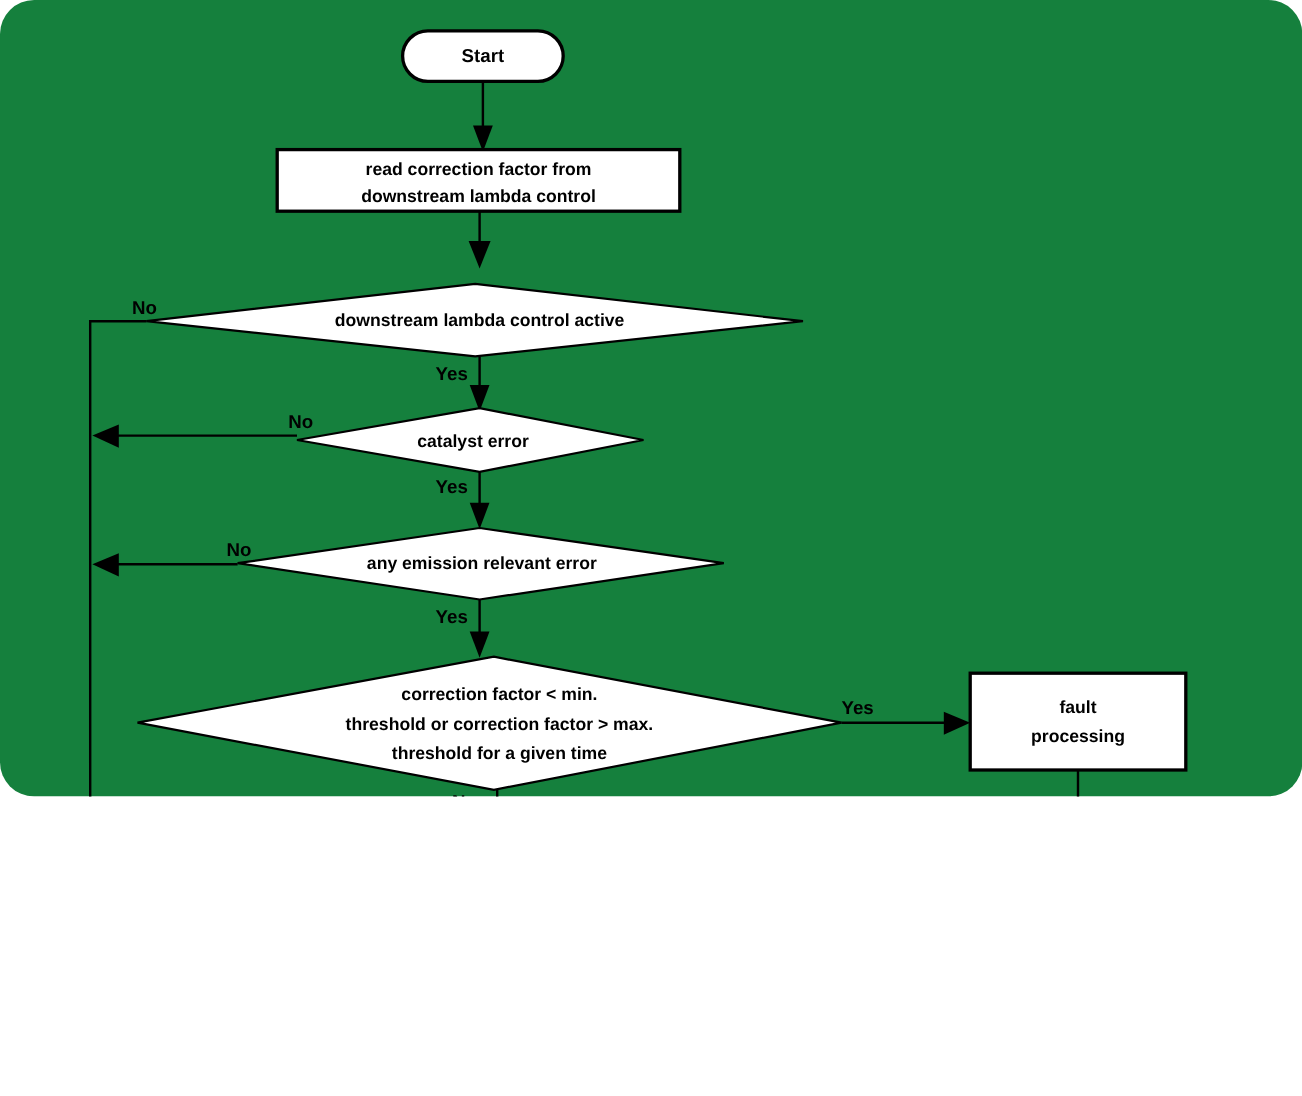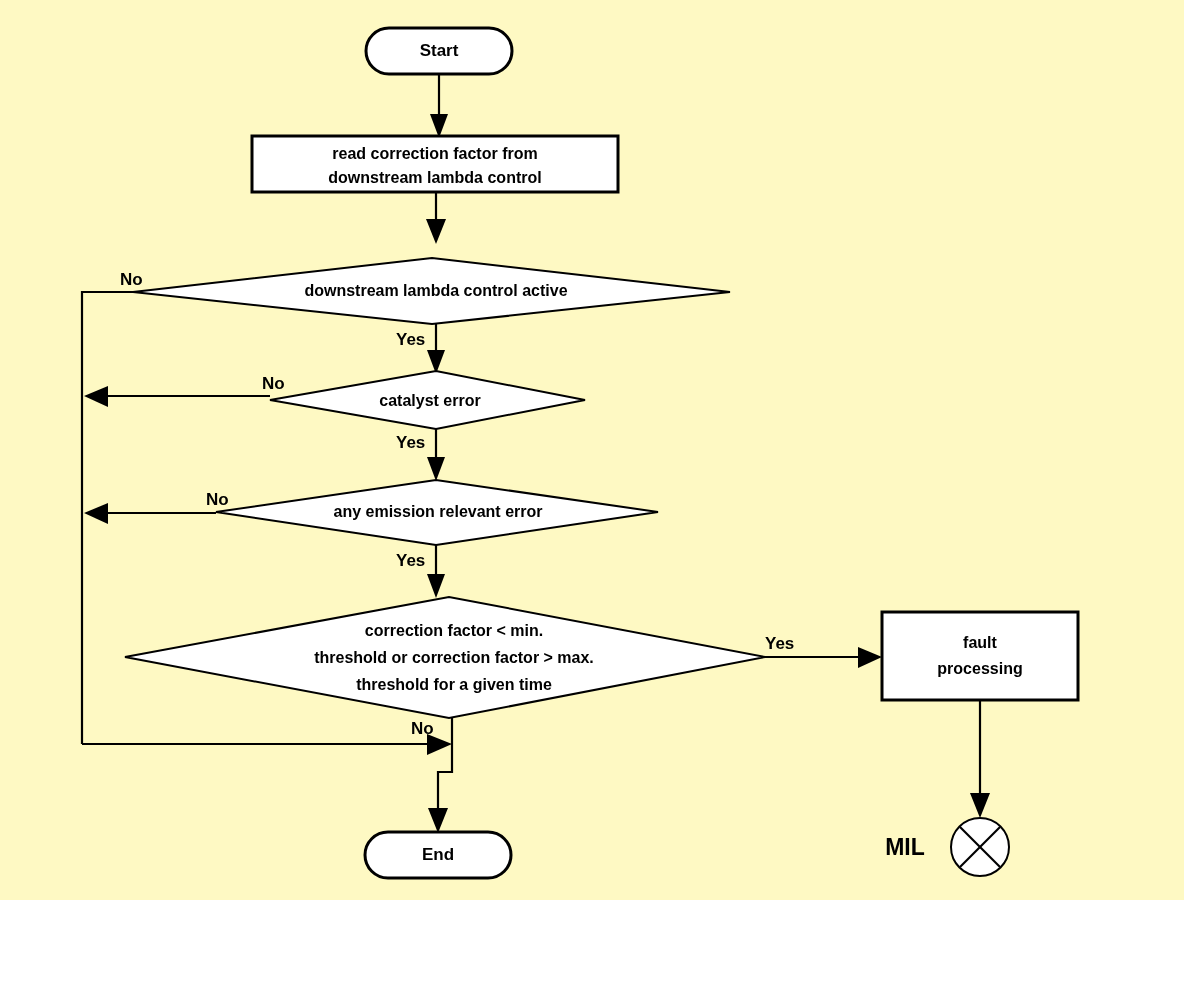--- a/index.html
+++ b/index.html
@@ -3,23 +3,24 @@
 <meta charset="utf-8">
 <style>
   html, body {
     margin: 0;
     padding: 0;
     background: #ffffff;
   }
   #flowchart-root {
     position: relative;
     width: 1184px;
-    height: 900px;
-    background: #fef9c3;
-    font-family: "Liberation Sans", sans-serif;
+    height: 724px;
+    background: #15803d;
+    font-family: "Liberation Sans", sans-serif;
+    border-radius: 31px;
   }
   svg.chart {
     display: block;
     width: 1184px;
     height: 996px;
   }
   .shape-stroke {
     fill: #ffffff;
     stroke: #000000;
     stroke-width: 3;

